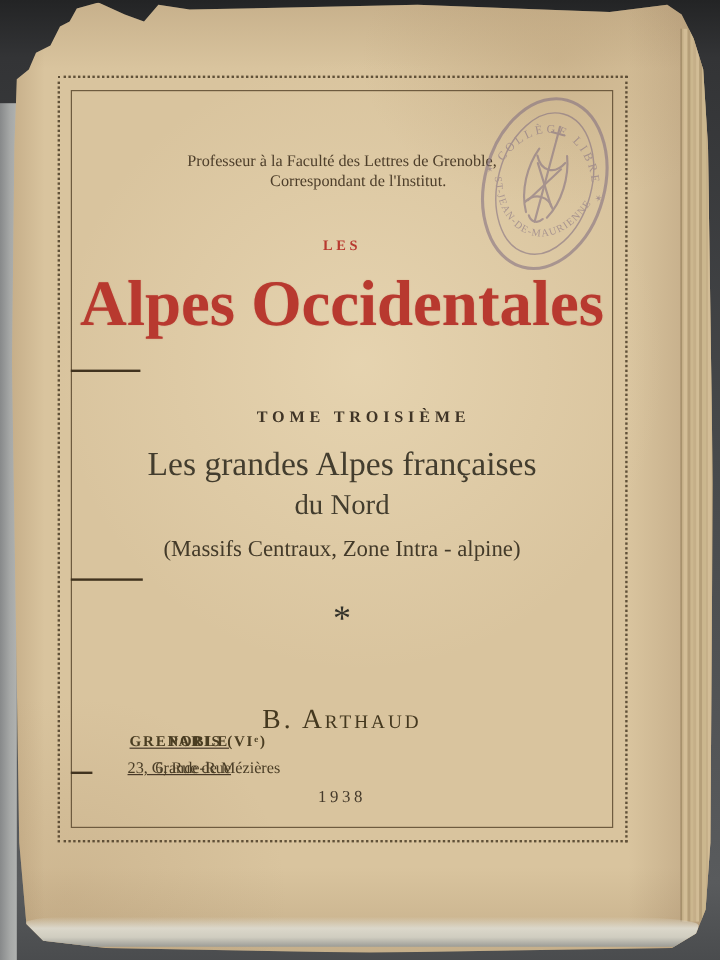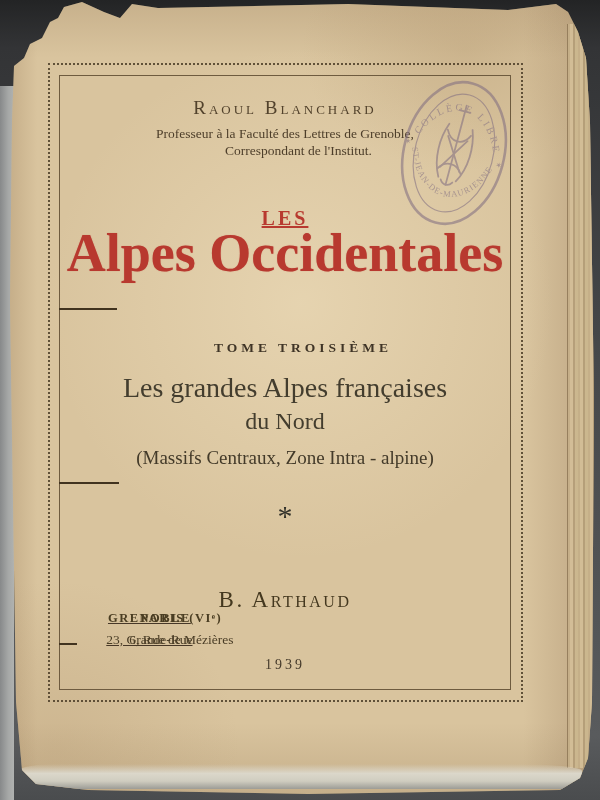--- a/index.html
+++ b/index.html
@@ -62,21 +62,21 @@
   }
   .content{
     position:absolute;left:59px;top:75px;width:452px;height:615px;
     text-align:center;color:#473828;
   }
   .content > div{position:absolute;left:0;right:0;}
   .author-name{top:22px;font-size:19px;font-variant:small-caps;letter-spacing:3px;color:#52422c;}
   .author-line{font-size:13.5px;color:#4d3e2a;}
   .author-line1{top:51px;text-align:center;}
   .author-line2{top:68px;padding-left:27px;}
-  .les{top:132px;font-size:20px;font-weight:bold;letter-spacing:3px;color:#b8392f;text-decoration:underline;}
+  .les{top:122px;font-size:12px;font-weight:bold;letter-spacing:3px;color:#b8392f;}
   .main-title{top:150px;font-size:54px;font-weight:bold;line-height:1.05;color:#b8392f;text-shadow:0 0 1px rgba(184,57,47,.4);}
   .rule{position:absolute;height:2px;background:#41331f;}
   .rule1{top:233px;left:197px;width:58px;}
   .tome{top:265px;font-size:13.5px;font-weight:bold;letter-spacing:4px;color:#3f3426;padding-left:36px;}
   .sub1{top:297px;font-size:28px;color:#433d2e;}
   .sub2{top:333px;font-size:24px;color:#433d2e;}
   .paren{top:372px;font-size:19px;color:#433a29;text-align:center;}
   .rule2{top:407px;left:196px;width:60px;}
   .star{top:424px;font-size:30px;color:#33322a;}
   .pub-name{top:512px;font-size:23px;font-variant:small-caps;letter-spacing:2.5px;color:#44381f;}
@@ -102,21 +102,20 @@
 
   <div class="cover">
     <div class="page-edges"></div>
     <div class="worn-bottom"></div>
   </div>
 
   <div class="dotted-frame"></div>
   <div class="inner-frame"></div>
 
   <div class="content">
-    <div class="author-name">Raoul Blanchard</div>
     <div class="author-line author-line1">Professeur à la Faculté des Lettres de Grenoble,</div>
     <div class="author-line author-line2">Correspondant de l'Institut.</div>
 
     <div class="les">LES</div>
     <div class="main-title">Alpes Occidentales</div>
     <div class="rule rule1"></div>
 
     <div class="tome">TOME TROISIÈME</div>
     <div class="sub1">Les grandes Alpes françaises</div>
     <div class="sub2">du Nord</div>
@@ -128,21 +127,21 @@
     <div class="pub-name">B. Arthaud</div>
     <div class="office office-left">
       <div class="city">GRENOBLE</div>
       <div class="addr">23, Grande-Rue</div>
     </div>
     <div class="office office-right">
       <div class="city">PARIS (VIᵉ)</div>
       <div class="addr">6, Rue de Mézières</div>
     </div>
     <div class="rule mid-rule"></div>
-    <div class="year">1939</div>
+    <div class="year">1938</div>
   </div>
 
   <div class="stamp">
     <svg viewBox="0 0 112 158" xmlns="http://www.w3.org/2000/svg">
       <g fill="none" stroke="#7e6b80">
         <ellipse cx="56" cy="79" rx="50" ry="72" stroke-width="2.6"></ellipse>
         <ellipse cx="56" cy="79" rx="39" ry="60" stroke-width="1.2"></ellipse>
 
         <g stroke-width="1.8" stroke-linecap="round">
           <path d="M56,30 v13"></path>

